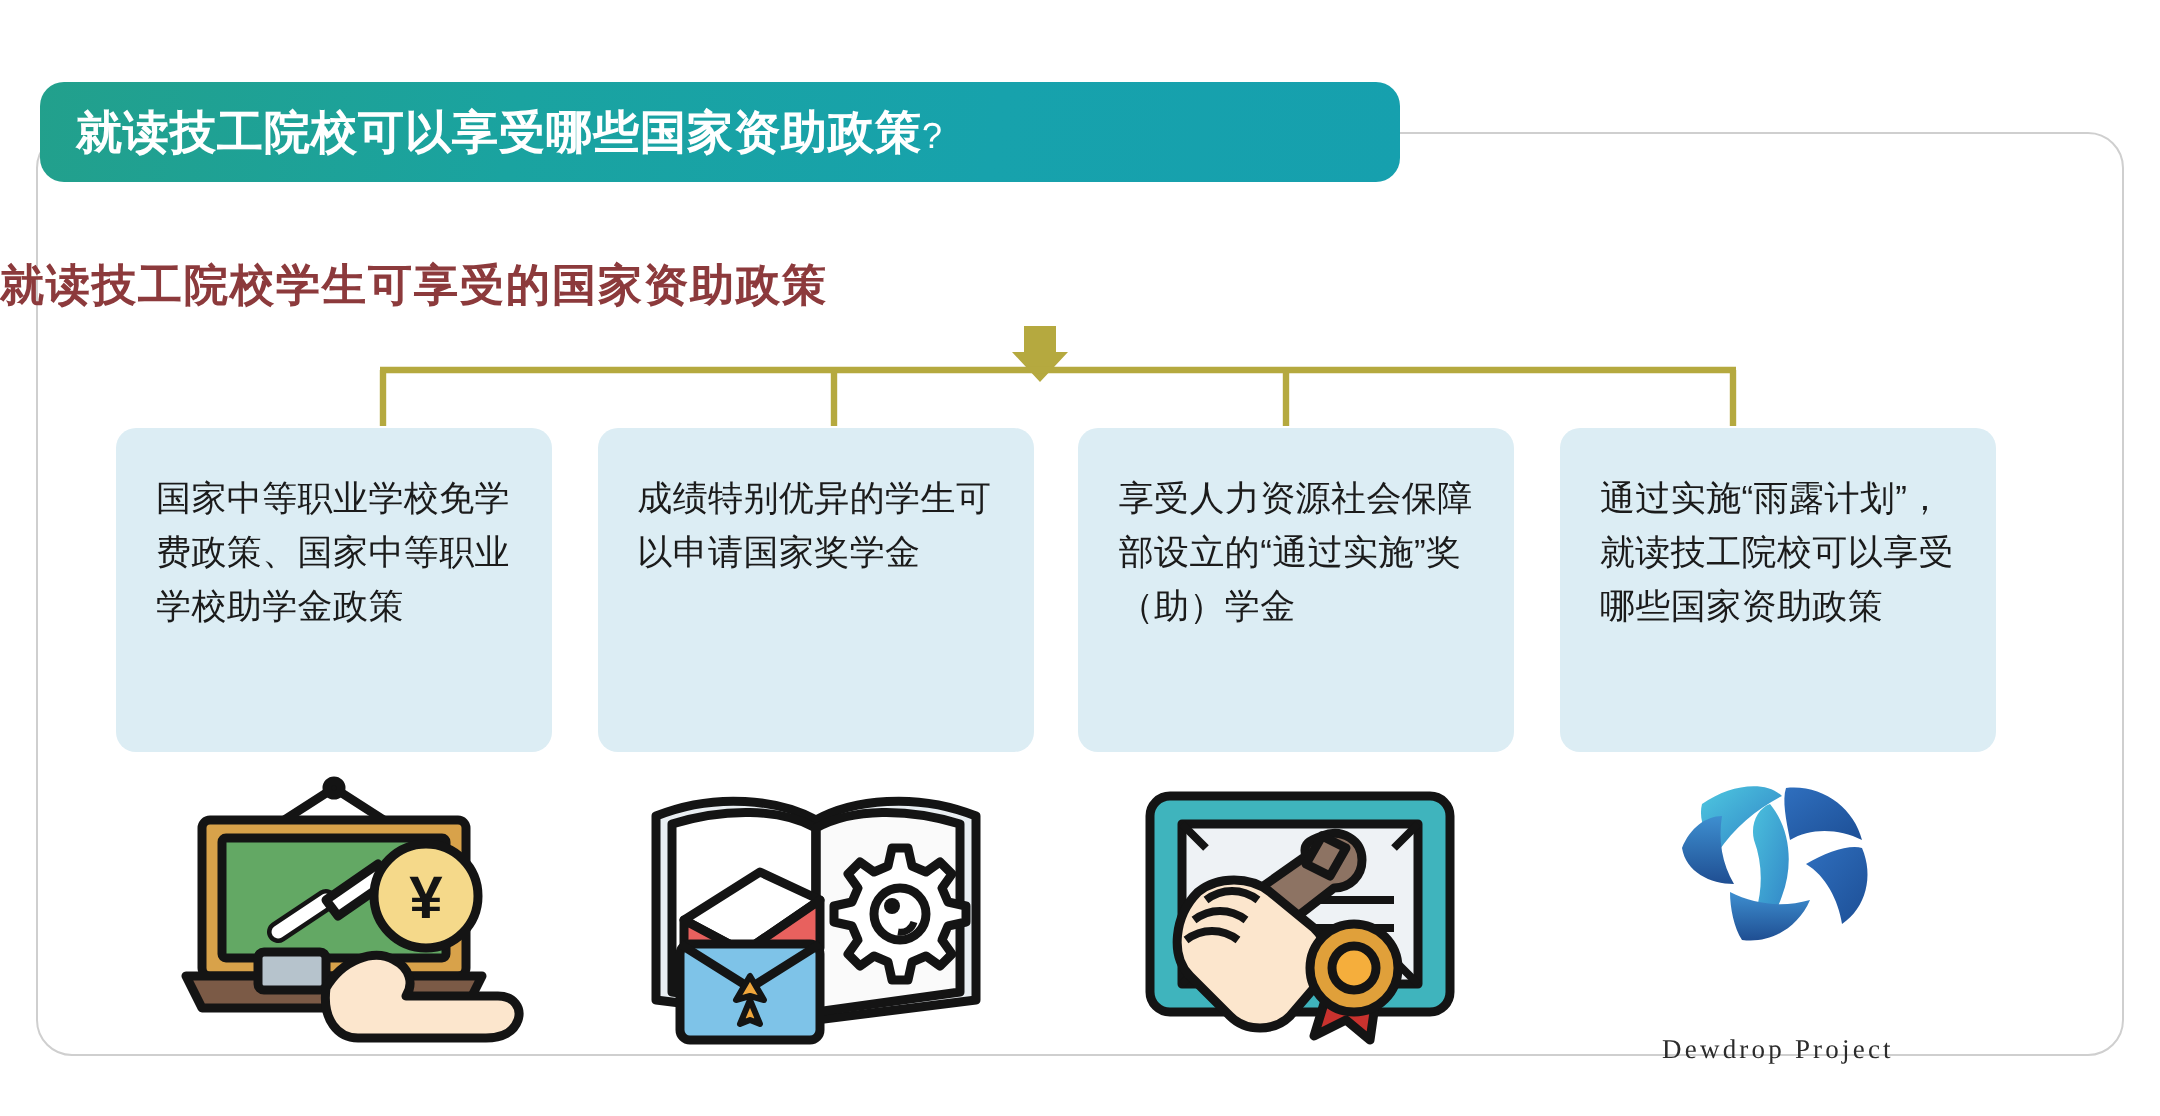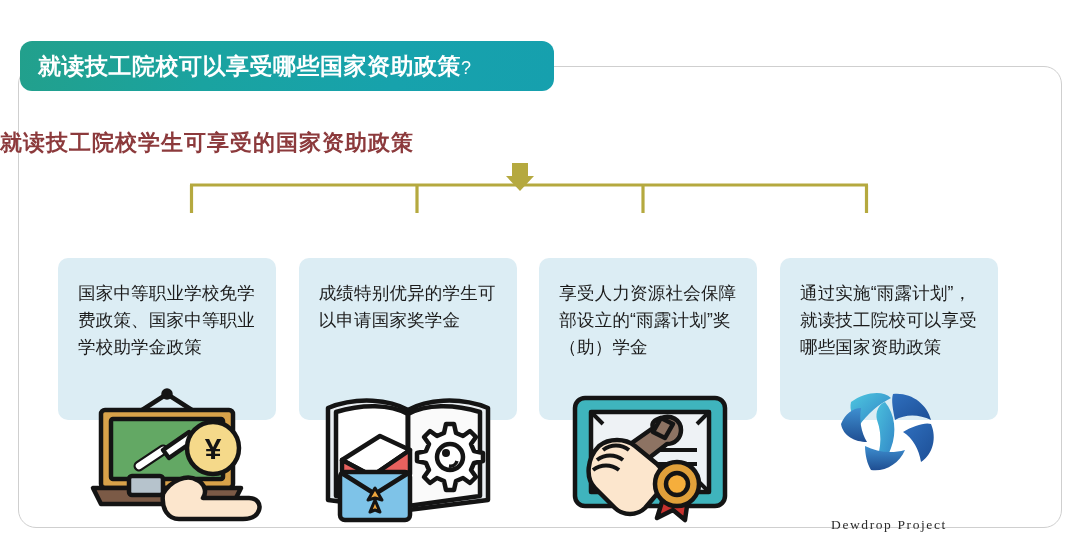--- a/index.html
+++ b/index.html
@@ -8,21 +8,21 @@
     background: #ffffff;
     font-family: "Liberation Sans", "DejaVu Sans", sans-serif;
     overflow: hidden;
   }
   #root { position: relative; width: 1080px; height: 558px; }
 
   
   .banner {
     position: absolute;
     left: 20px; top: 41px;
-    width: 534px; height: 50px;
+    width: 680px; height: 50px;
     border-radius: 12px;
     background: linear-gradient(100deg, #22a08c 0%, #1aa3a0 35%, #17a2ac 70%, #16a0ae 100%);
     display: flex; align-items: center;
     padding-left: 18px;
     z-index: 5;
   }
   .banner-text {
     color: #ffffff;
     font-size: 23px;
     font-weight: bold;
@@ -61,21 +61,20 @@
     left: 58px; top: 214px;
     width: 940px; height: 162px;
     display: flex;
     justify-content: space-between;
   }
   .card {
     width: 218px; height: 162px;
     background: #dcedf4;
     border-radius: 10px;
     padding: 22px 14px 10px 20px;
-    margin-top: 44px;
   }
   .card-text {
     color: #1b1b1b;
     font-size: 17.5px;
     line-height: 1.55;
     letter-spacing: 0.2px;
     word-break: break-all;
   }
 
   
@@ -131,21 +130,21 @@
   </div>
 
   <div class="cards">
     <div class="card">
       <div class="card-text">国家中等职业学校免学费政策、国家中等职业学校助学金政策</div>
     </div>
     <div class="card">
       <div class="card-text">成绩特别优异的学生可以申请国家奖学金</div>
     </div>
     <div class="card">
-      <div class="card-text">享受人力资源社会保障部设立的“雨露计划”奖（助）学金</div>
+      <div class="card-text">享受人力资源社会保障部设立的“通过实施”奖（助）学金</div>
     </div>
     <div class="card">
       <div class="card-text">通过实施“雨露计划”，就读技工院校可以享受哪些国家资助政策</div>
     </div>
   </div>
 
   <div class="icons">
 
     <div class="icon-cell">
       <svg width="200" height="135" viewBox="0 0 200 135">

